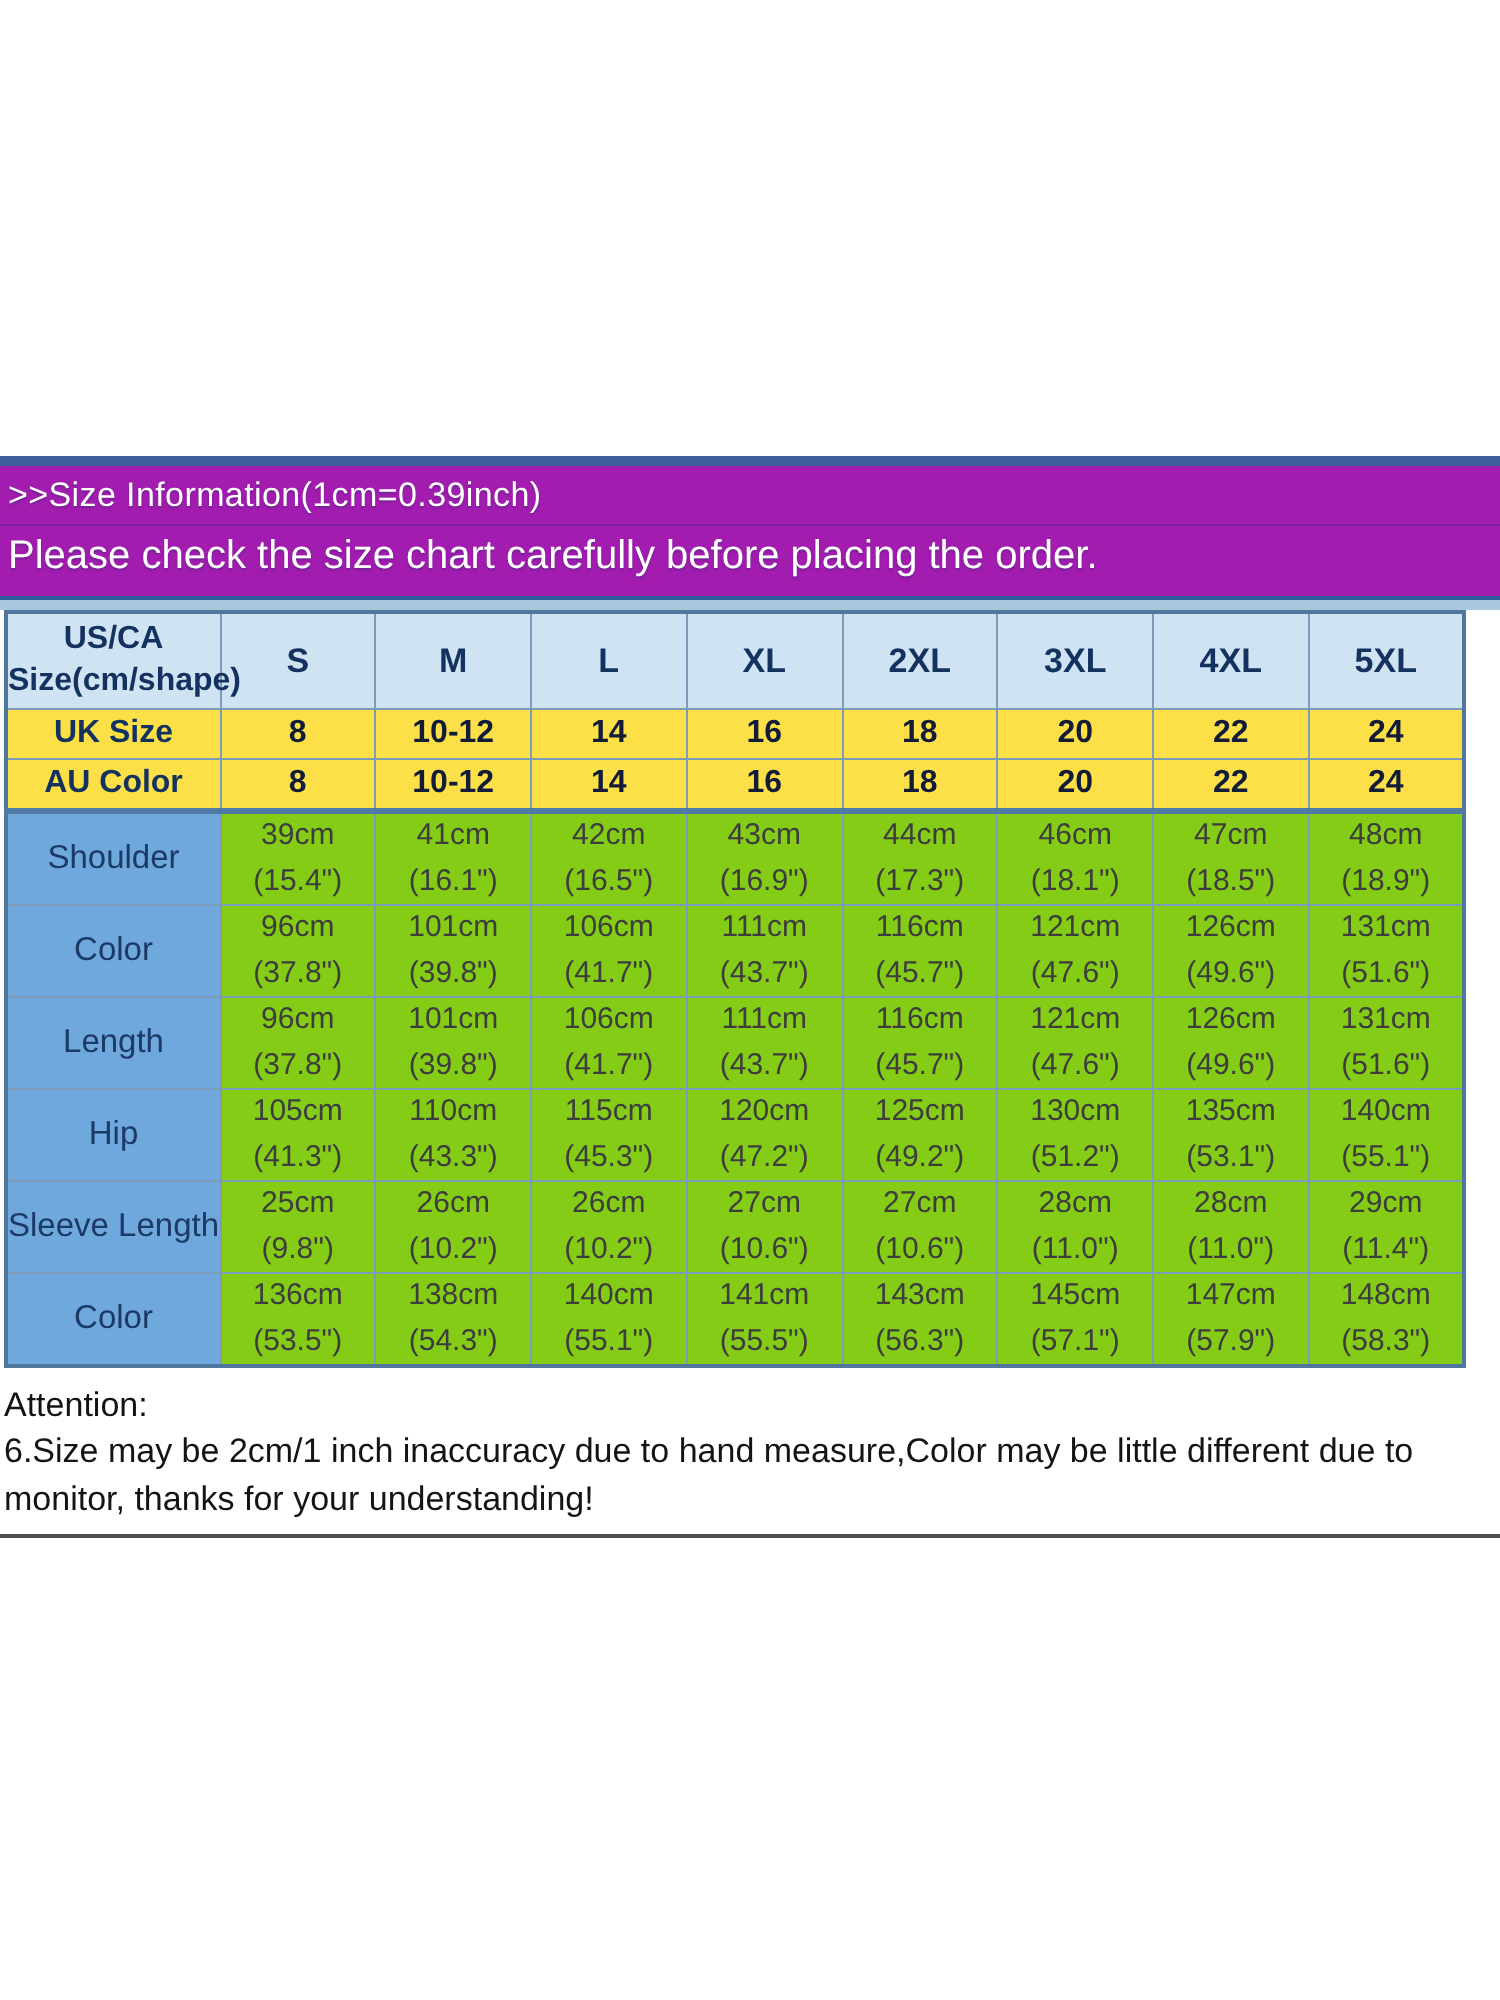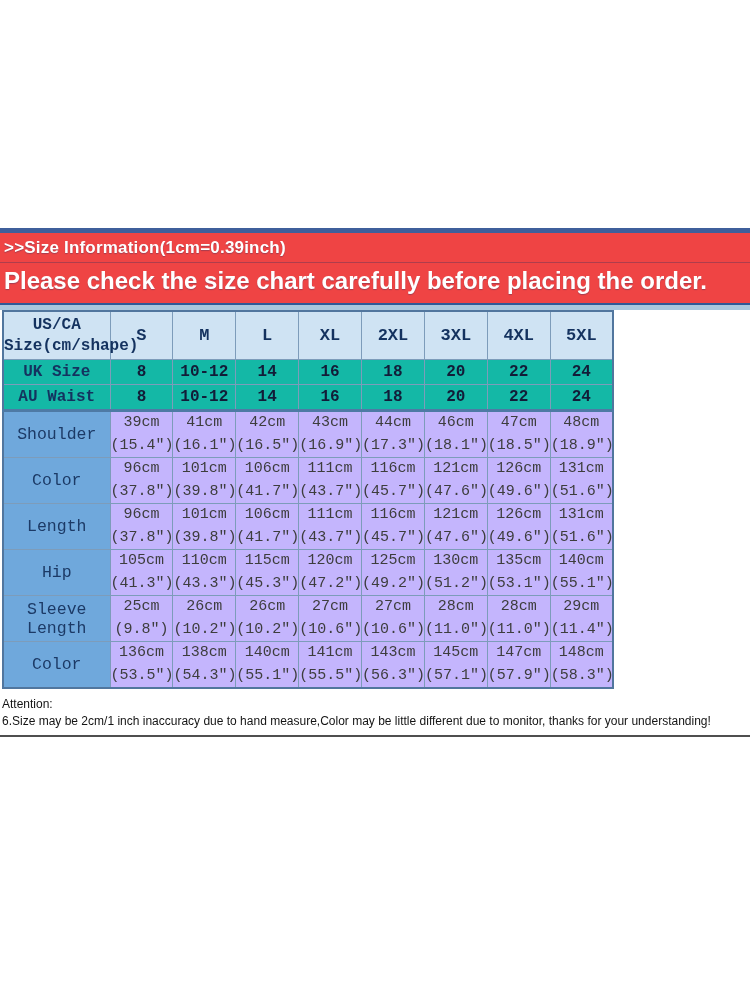--- a/index.html
+++ b/index.html
@@ -4,68 +4,67 @@
 <style>
   html,body{margin:0;padding:0;}
   body{
     width:750px;height:1000px;background:#ffffff;
     font-family:"Liberation Sans",sans-serif;
     -webkit-font-smoothing:antialiased;
     overflow:hidden;
   }
   .top-space{height:228px;background:#ffffff;}
   .banner{
-    background:#ef4444;
+    background:#a21caf;
     border-top:5px solid #3f5f9b;
-    color:#ffffff;font-weight:bold;
+    color:#ffffff;font-weight:normal;
   }
   .banner-line1{
     font-size:17px;letter-spacing:.2px;
     padding:5px 5px 4px 4px;
     border-bottom:1px solid rgba(25,45,95,.30);
     text-shadow:0 1px 1px rgba(30,50,100,.35);
   }
   .banner-line2{
-    font-size:24px;
+    font-size:20px;
     padding:4px 5px 8px 4px;
     text-shadow:0 1px 1px rgba(30,50,100,.35);
   }
   .table-gap{height:5px;background:#a9c7dd;border-top:2px solid #2f5a97;}
   table.size-chart{
     border-collapse:collapse;table-layout:fixed;
-    width:612px;margin-left:2px;
+    width:731px;margin-left:2px;
     border:2px solid #51769e;
-    font-family:Liberation Mono, monospace;
   }
   table.size-chart th,table.size-chart td{
     border:1px solid #7d9cba;
     text-align:center;vertical-align:middle;padding:0;
   }
   .header-row th{
     background:#cfe3f3;color:#14325f;
     font-size:17px;font-weight:bold;height:47px;
   }
   .header-row th.corner{font-size:16px;line-height:1.3;}
   .conv-row th,.conv-row td{
-    background:#14b8a6;font-size:16px;font-weight:bold;height:24px;
+    background:#fde047;font-size:16px;font-weight:bold;height:24px;
   }
   .conv-row th{color:#14325f;}
   .conv-row td{color:#121c38;}
   .conv-row.last th,.conv-row.last td{border-bottom:3px solid #4e7aa5;}
   .meas-row th.row-label{
     background:#6fa8dc;color:#1c3a66;
     font-size:16.5px;font-weight:normal;
   }
   .meas-row{height:46px;}
   .meas-row td{
-    background:#c4b5fd;color:#3d3d3d;
+    background:#84cc16;color:#3d3d3d;
     font-size:15px;line-height:1.5;
   }
   .attention{padding:7px 3px 3px 2px;color:#141414;}
-  .attention p{margin:0;font-size:12px;line-height:1.38;}
+  .attention p{margin:0;font-size:17px;line-height:1.38;}
   .bottom-rule{
     border:none;border-top:2px solid #4f4f4f;
     margin:3px 0 0 0;width:750px;
   }
 </style>
 </head>
 <body>
 
 <div class="top-space"></div>
 
@@ -100,21 +99,21 @@
         <td>8</td>
         <td>10-12</td>
         <td>14</td>
         <td>16</td>
         <td>18</td>
         <td>20</td>
         <td>22</td>
         <td>24</td>
       </tr>
       <tr class="conv-row last">
-        <th>AU Waist</th>
+        <th>AU Color</th>
         <td>8</td>
         <td>10-12</td>
         <td>14</td>
         <td>16</td>
         <td>18</td>
         <td>20</td>
         <td>22</td>
         <td>24</td>
       </tr>
       <tr class="meas-row">

